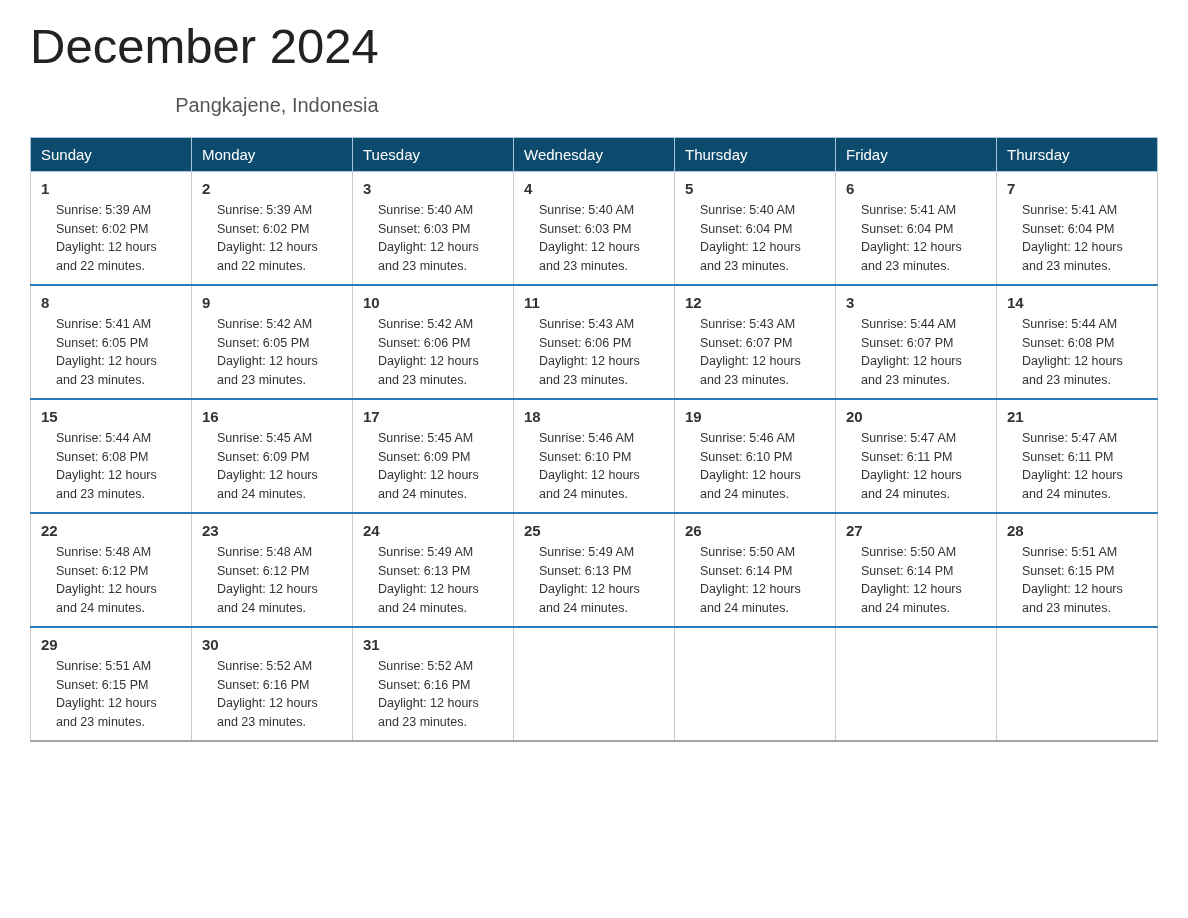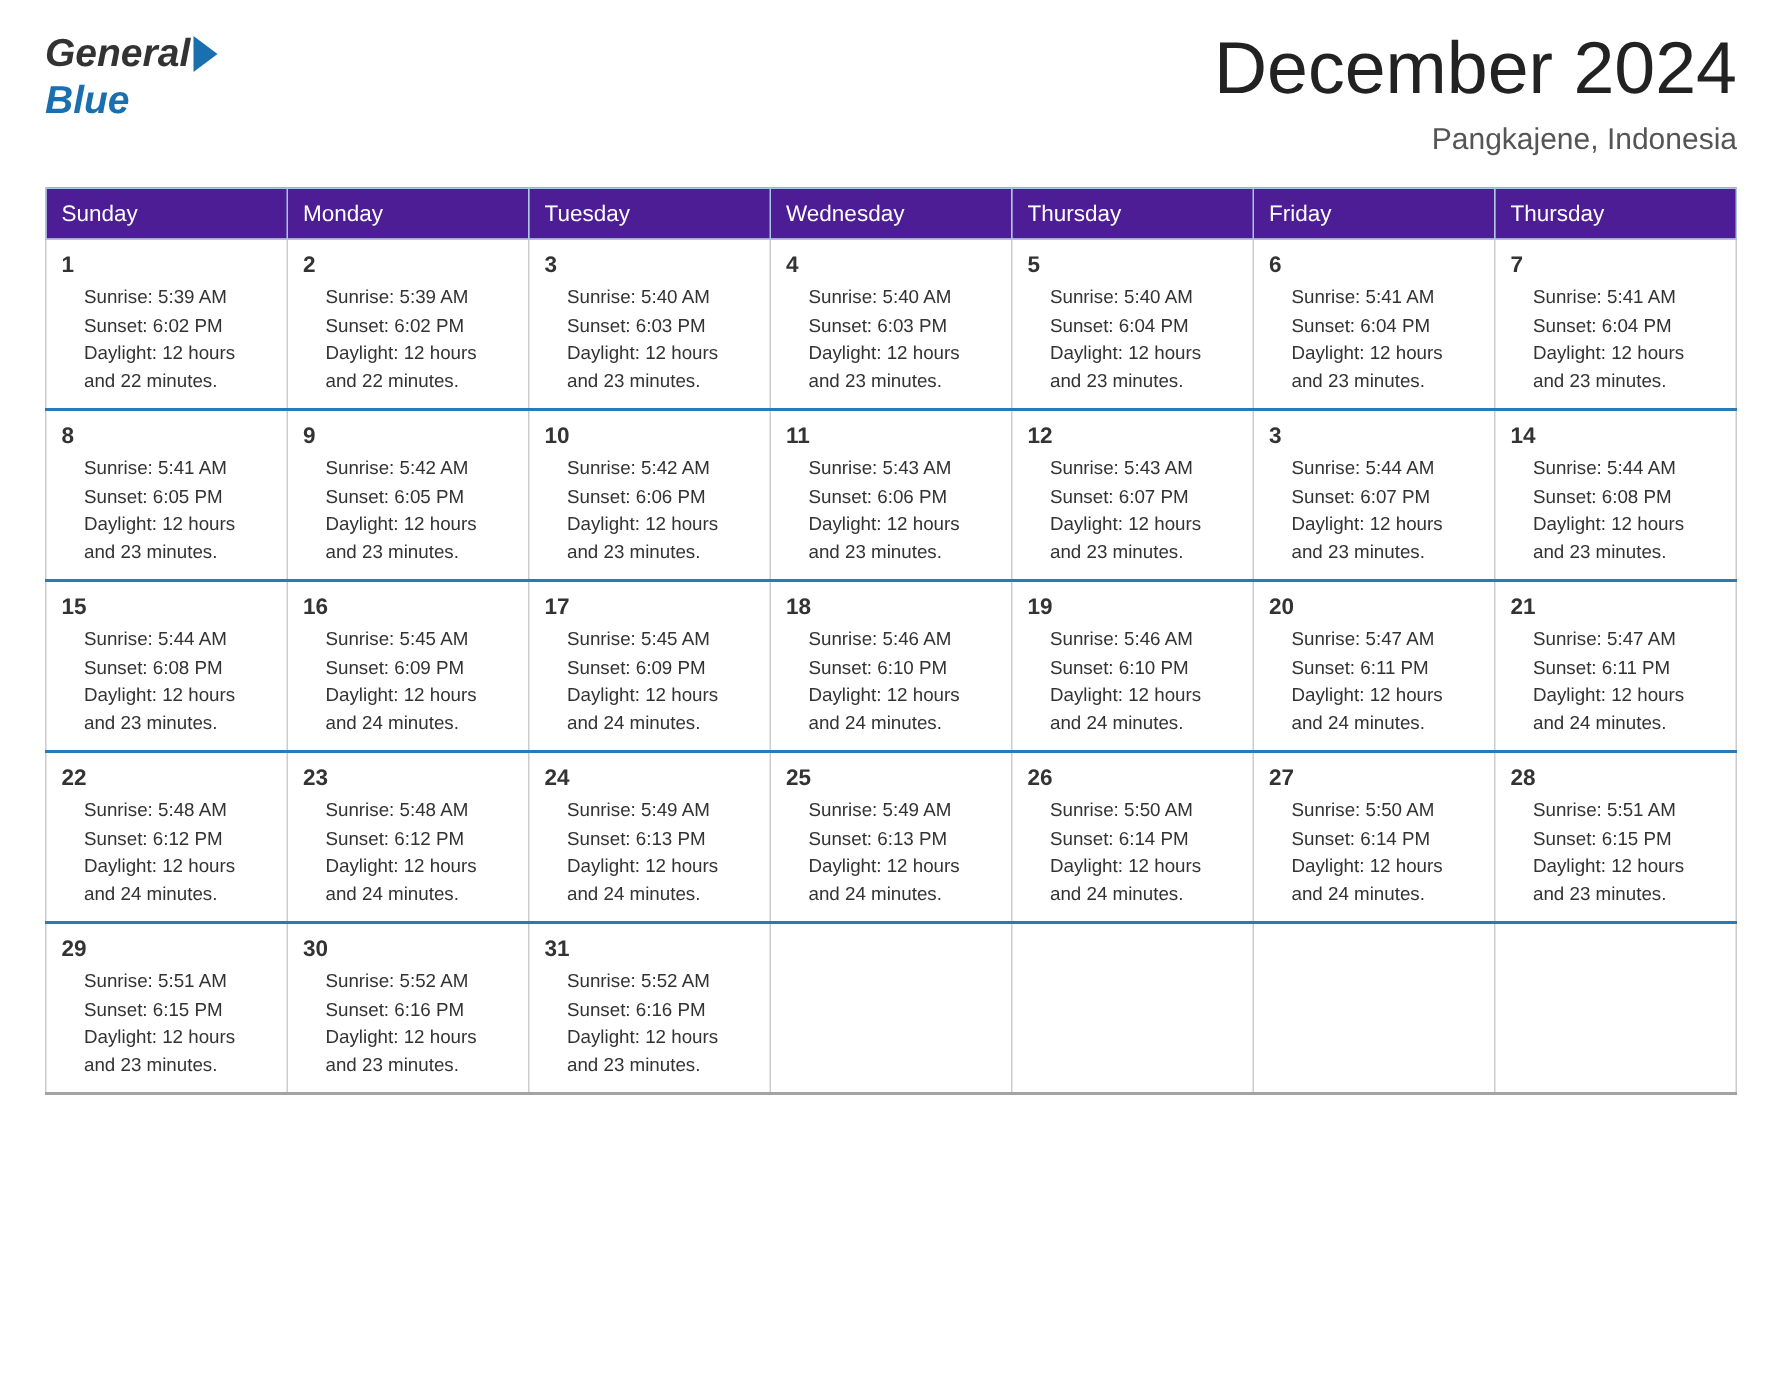--- a/index.html
+++ b/index.html
@@ -22,29 +22,29 @@
     .month-title {
       font-size: 49px;
       font-weight: normal;
       color: #222;
       line-height: 1.1;
       text-align: center;
     }
     .location {
       font-size: 20px;
       color: #555;
-      margin-top: 8px;
+      margin-top: 20px;
     }
     table {
       width: 100%;
       border-collapse: collapse;
       table-layout: fixed;
     }
     thead tr th {
-      background-color: #4c1d95;
+      background-color: #0c4a6e;
       color: #fff;
       font-size: 15px;
       font-weight: normal;
       padding: 8px 10px;
       text-align: left;
       border: 1px solid #aac6df;
     }
     tbody tr td {
       vertical-align: top;
       padding: 8px 10px;
@@ -104,29 +104,20 @@
       font-size: 26px;
       font-weight: bold;
       color: #1a6faf;
       font-style: italic;
     }
   </style>
 </head>
 <body>
 
 <div class="header">
-  <div class="logo-wrap">
-    <div class="logo-row">
-      <span class="logo-general">General</span>
-      <span class="logo-arrow"></span>
-    </div>
-    <div>
-      <span class="logo-blue-text">Blue</span>
-    </div>
-  </div>
   <div class="title-area">
     <div class="month-title">December 2024</div>
     <div class="location">Pangkajene, Indonesia</div>
   </div>
 </div>
 
 <table>
   <thead>
     <tr>
     <th>Sunday</th>

